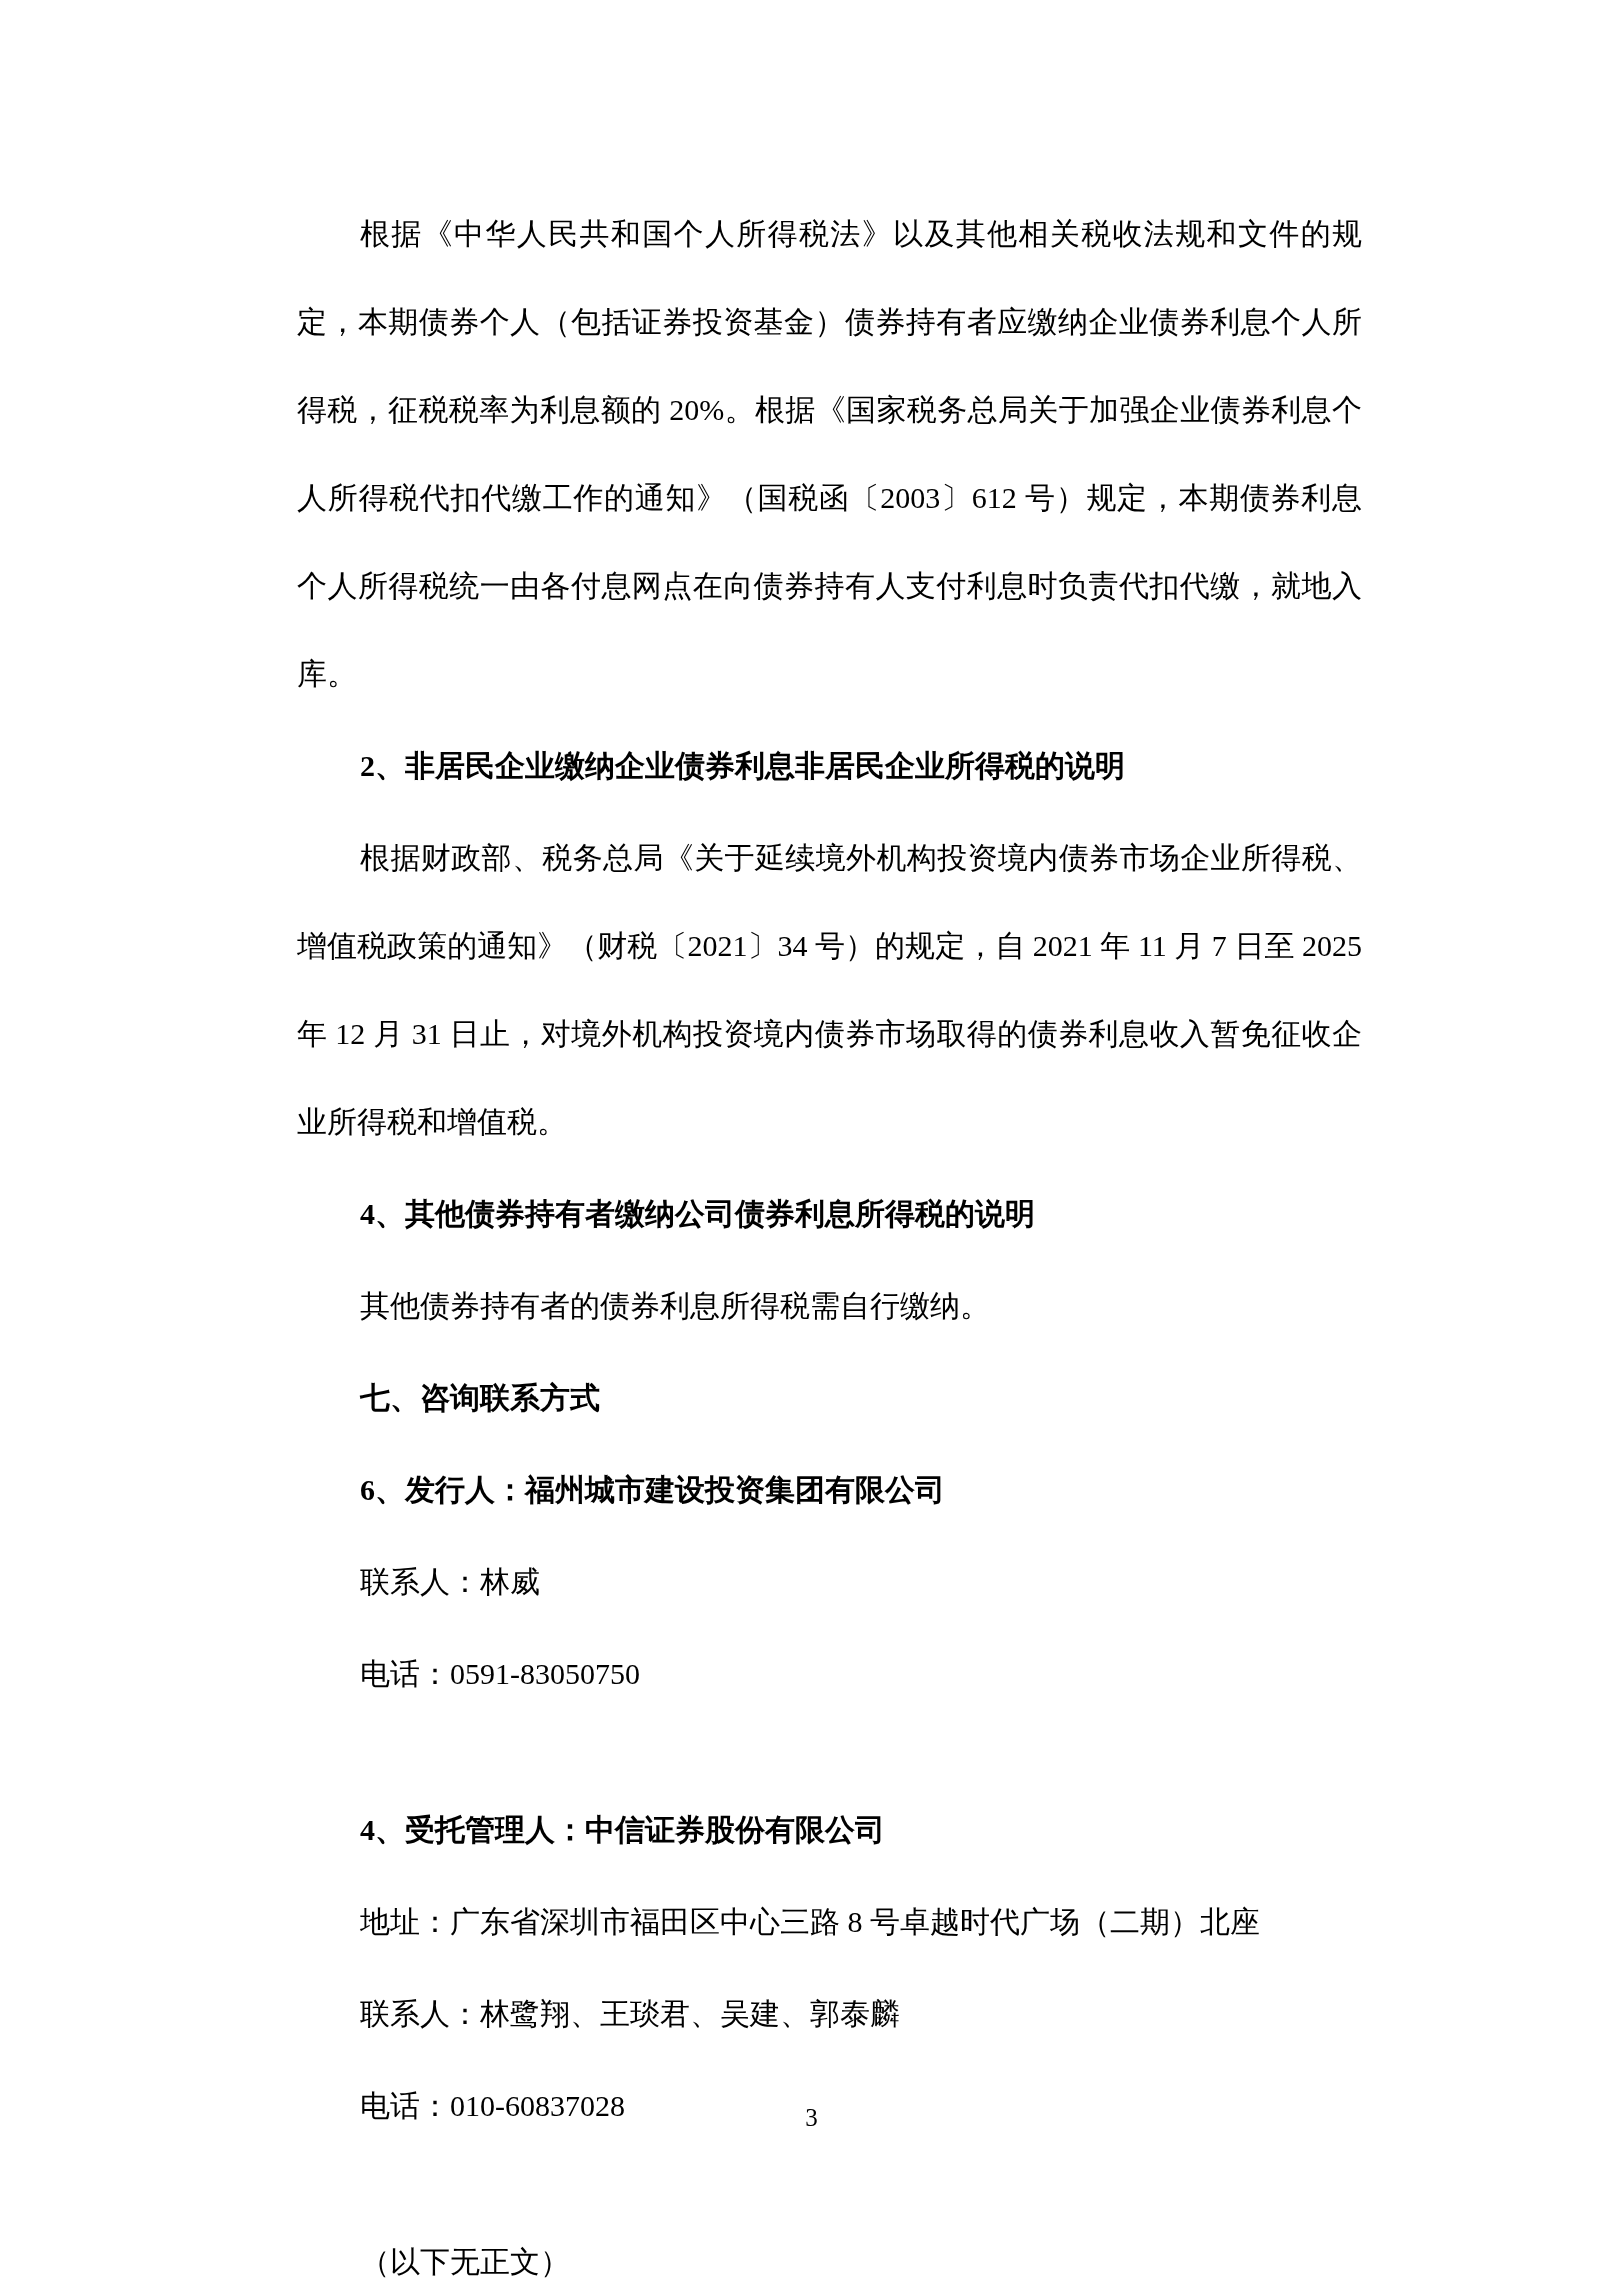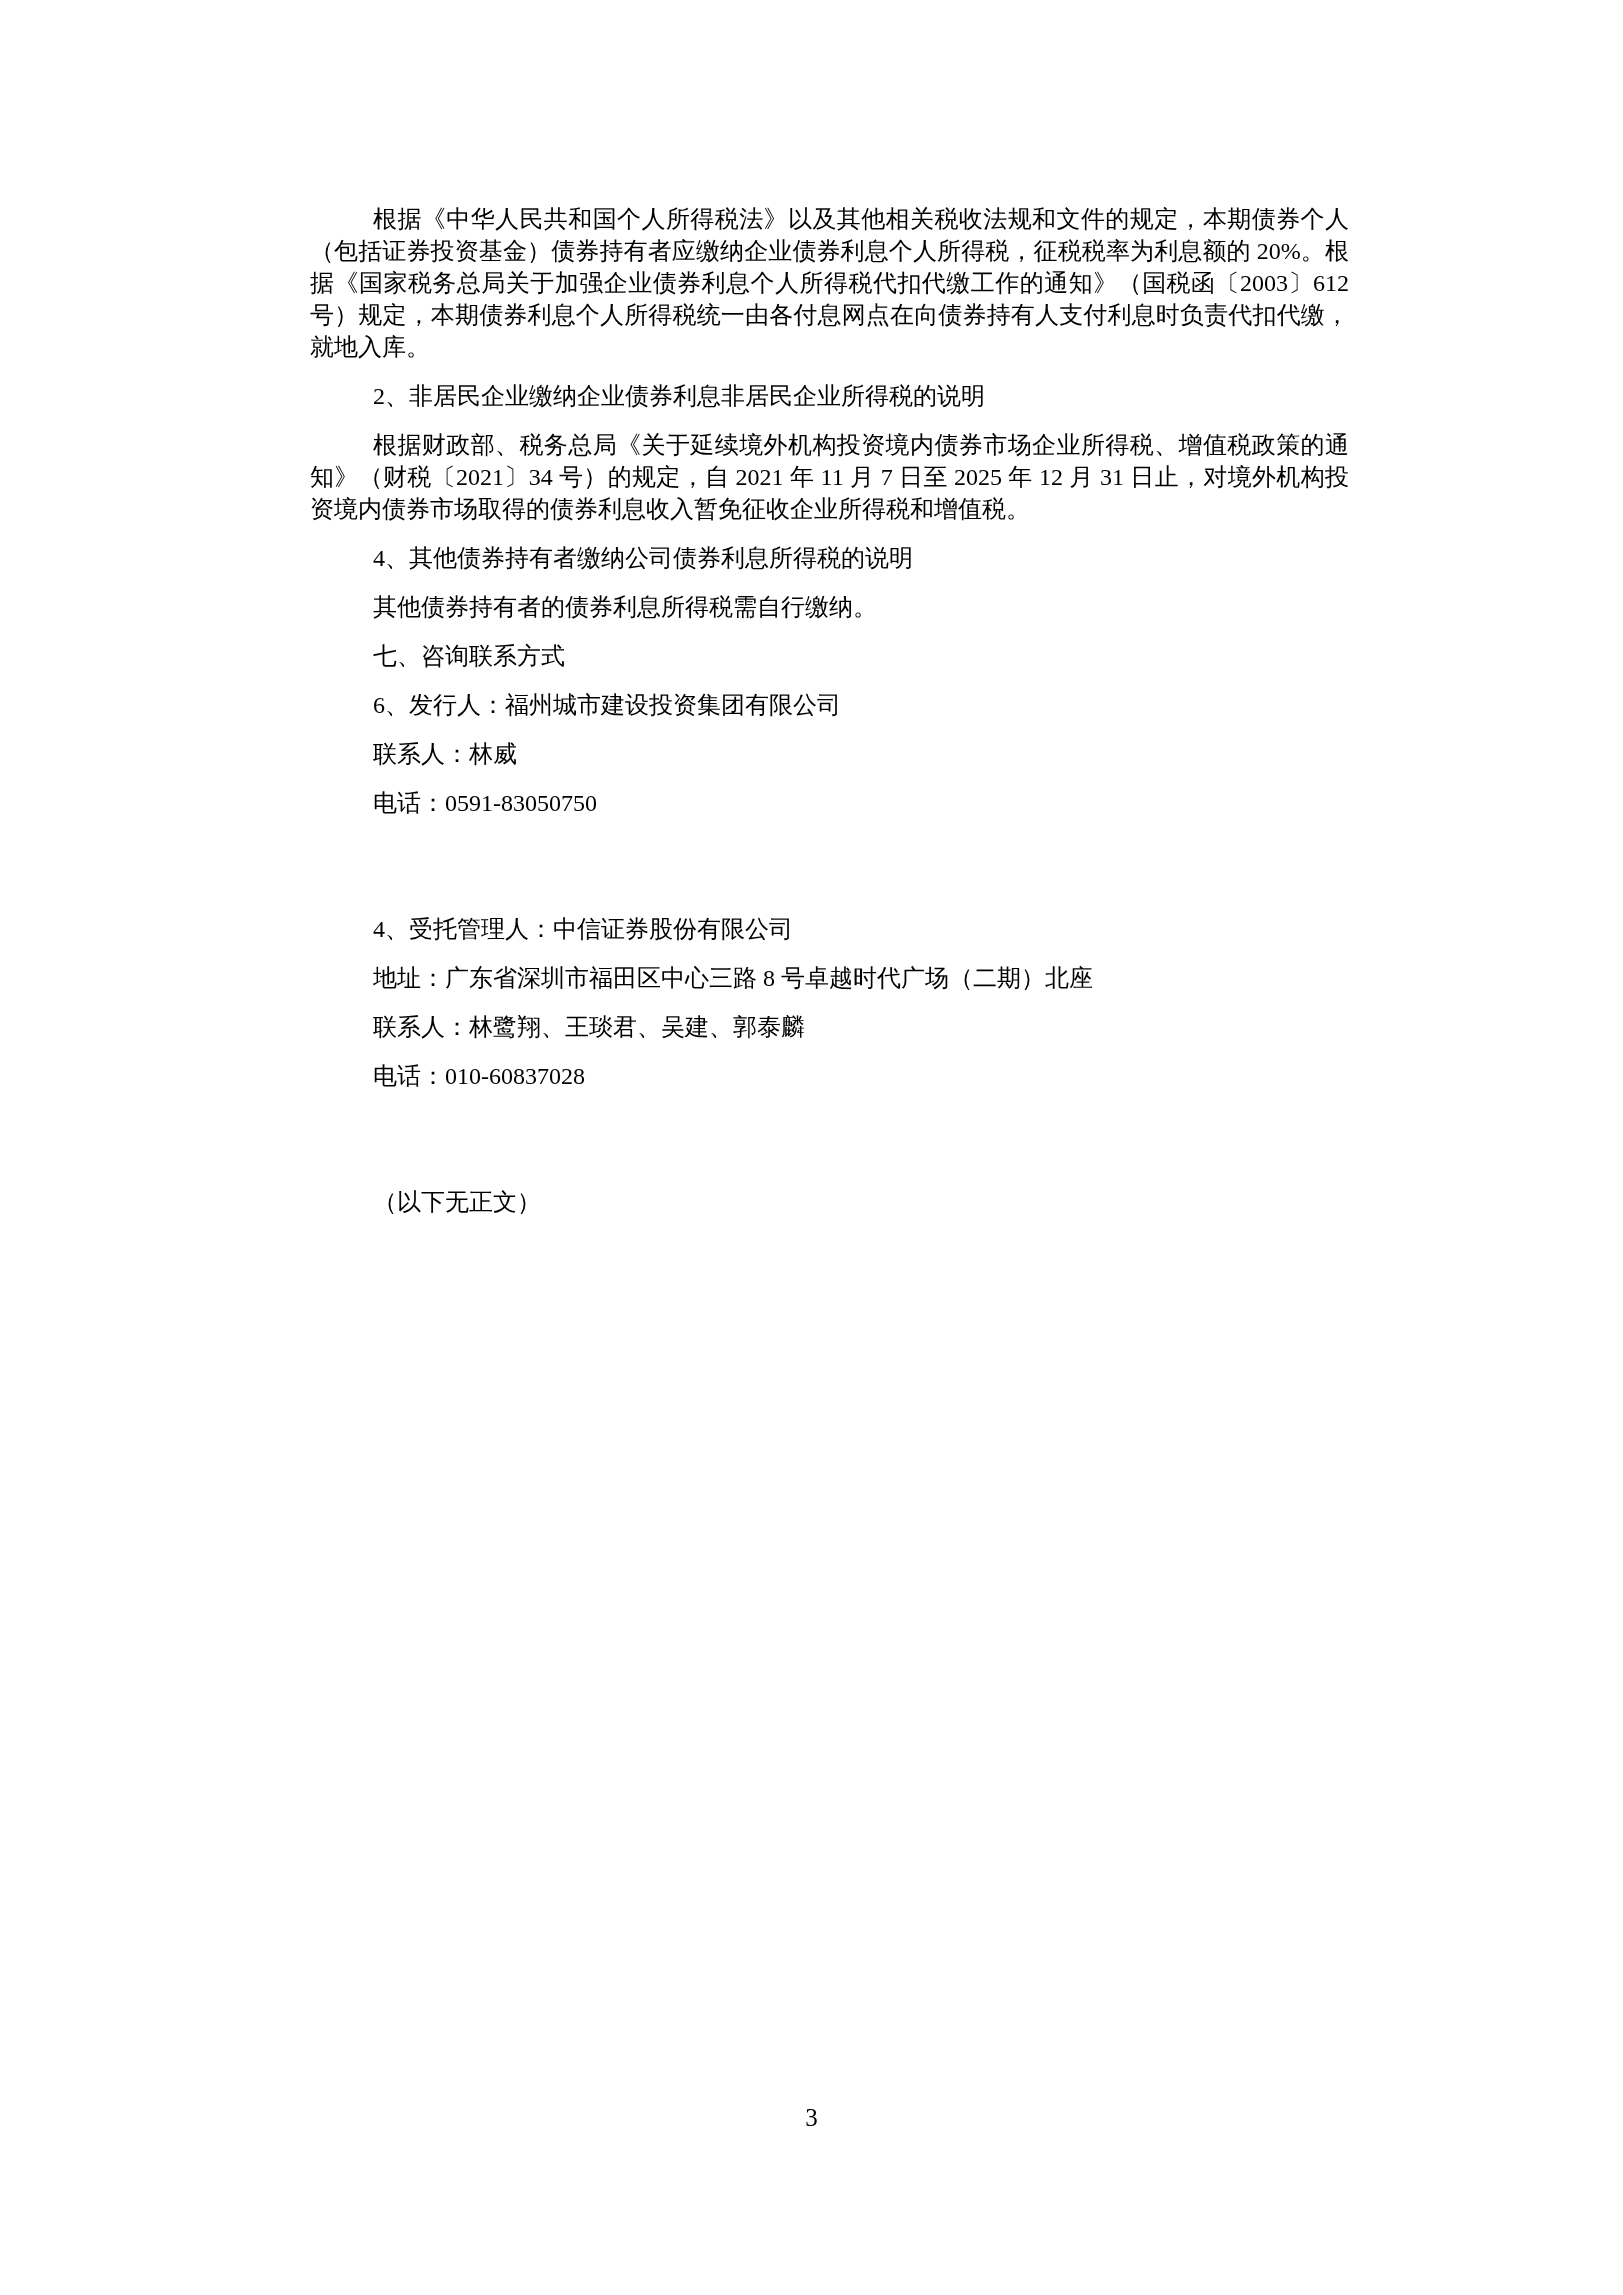--- a/index.html
+++ b/index.html
@@ -17,32 +17,32 @@
     color: #000000;
     overflow: hidden;
   }
   .content {
     position: absolute;
     left: 293px;
     top: 186px;
     width: 1073px;
   }
   p {
-    margin: 17px;
-    font-size: 24px;
-    line-height: 32px;
+    margin: 4px;
+    font-size: 30px;
+    line-height: 88px;
     text-align: justify;
     text-justify: inter-ideograph;
     letter-spacing: 0px;
   }
   .indent {
     text-indent: 63px;
   }
   .bold {
-    font-weight: normal;
+    font-weight: bold;
     text-indent: 63px;
   }
   .plain {
     text-indent: 63px;
     font-family: Liberation Serif, serif;
   }
   .spacer-md { height: 60px; }
   .pagenum {
     position: absolute;
     left: 0;

